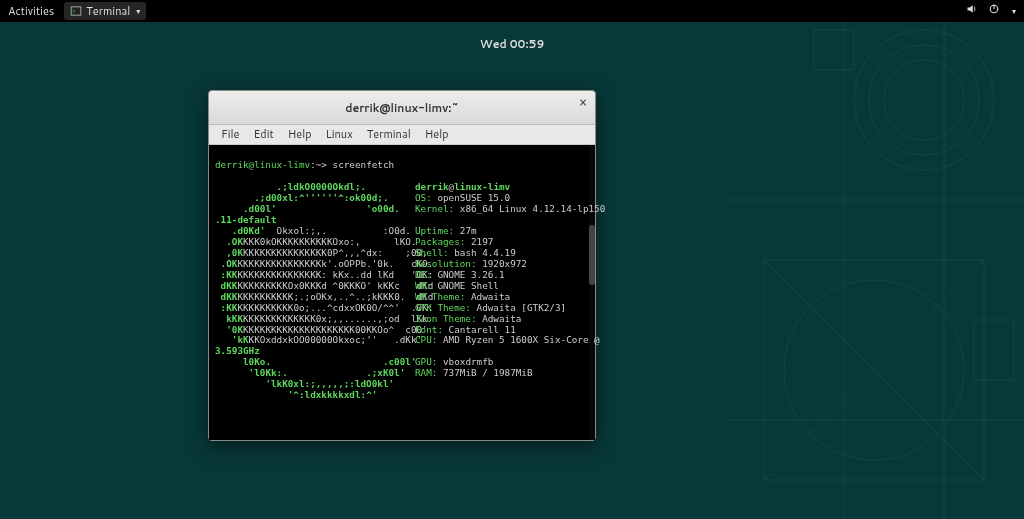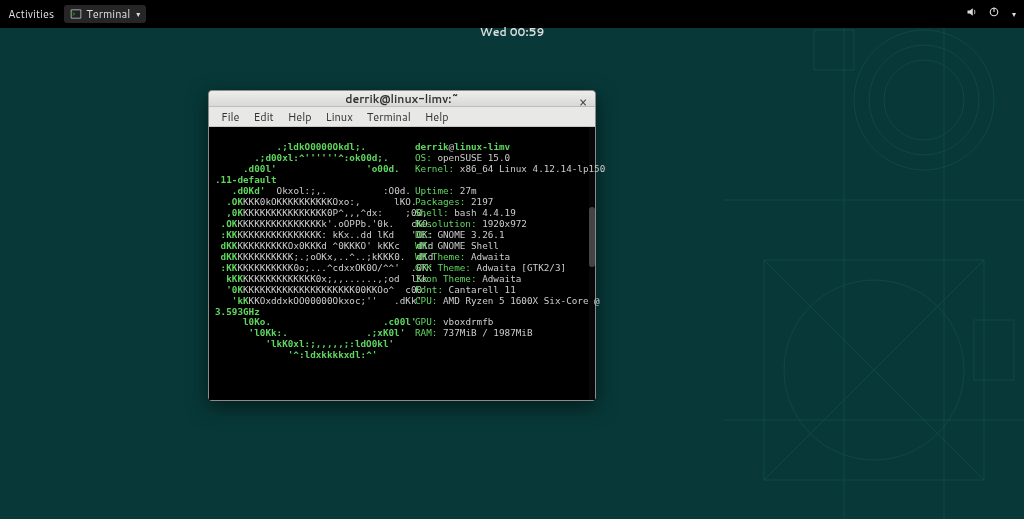--- a/index.html
+++ b/index.html
@@ -18,23 +18,22 @@
   }
   .blueprint svg { width: 100%; height: 100%; }
   
   .topbar {
     position: absolute;
     top: 0; left: 0; right: 0;
     height: 22px;
     background: #000;
     color: #ddd;
     display: flex;
-    align-items: center;
     font-size: 11px;
-    padding: 14px 8px;
+    padding: 0 8px;
     z-index: 10;
   }
   .topbar-left { display: flex; align-items: center; gap: 10px; }
   .topbar-center { position: absolute; left: 50%; transform: translateX(-50%); font-weight: 600; margin-top: 36px; }
   .topbar-right { margin-left: auto; display: flex; align-items: center; gap: 10px; }
   .topbar .item { cursor: pointer; }
   .topbar .app-item {
     display: flex; align-items: center; gap: 4px;
     padding: 1px 6px;
     background: rgba(255,255,255,0.15);
@@ -48,21 +47,21 @@
     position: absolute;
     left: 208px; top: 90px;
     width: 388px;
     background: #e8e8e7;
     border: 1px solid #8b8b89;
     border-radius: 4px;
     box-shadow: 0 6px 20px rgba(0,0,0,0.5);
     z-index: 5;
   }
   .titlebar {
-    height: 16px;
+    height: 34px;
     display: flex;
     align-items: center;
     position: relative;
     background: linear-gradient(#ededec, #d9d9d7);
     border-bottom: 1px solid #bdbdbb;
     border-radius: 4px 4px 0 0;
   }
   .titlebar-title {
     position: absolute; left: 0; right: 0;
     text-align: center;
@@ -76,21 +75,21 @@
     right: 4px; top: 3px;
     width: 16px; height: 16px;
     display: flex; align-items: center; justify-content: center;
     font-size: 13px;
     color: #444;
     cursor: pointer;
   }
   .menubar {
     height: 20px;
     display: flex;
-    align-items: center;
+    align-items: flex-end;
     gap: 2px;
     padding: 0 6px;
     background: #e8e8e7;
     border-bottom: 1px solid #c8c8c6;
     font-size: 11px;
     color: #333;
   }
   .menubar .menu-item { padding: 2px 6px; cursor: pointer; border-radius: 2px; }
 
   .terminal {
@@ -194,18 +193,19 @@
   </div>
   <div class="menubar">
     <span class="menu-item">File</span>
     <span class="menu-item">Edit</span>
     <span class="menu-item">Help</span>
     <span class="menu-item">Linux</span>
     <span class="menu-item">Terminal</span>
     <span class="menu-item">Help</span>
   </div>
   <div class="terminal">
+<div><span class="g">derrik@linux-limv</span><span class="w">:~&gt;</span> <span class="w">screenfetch</span></div>
 <div id="sf-body"><div class="row"><div class="art"><span class="w">           </span><span class="bg">.;ldkO0000Okdl;.</span><span class="w"></span></div><div class="info"><span class="bg">derrik</span><span class="w">@</span><span class="bg">linux-limv</span></div></div><div class="row"><div class="art"><span class="w">       </span><span class="bg">.;d00xl:^''''''^:ok00d;.</span><span class="w"></span></div><div class="info"><span class="label">OS:</span><span class="w"> openSUSE 15.0</span></div></div><div class="row"><div class="art"><span class="w">     </span><span class="bg">.d00l'                'o00d.</span><span class="w"></span></div><div class="info"><span class="label">Kernel:</span><span class="w"> x86_64 Linux 4.12.14-lp150</span></div></div><div class="row"><div class="art"><span class="w"></span><span class="bg">.11-default</span><span class="w"></span></div><div class="info"><span class="label"></span><span class="w"></span></div></div><div class="row"><div class="art"><span class="w">   </span><span class="bg">.d0Kd'</span><span class="w">  Okxol:;,.          :O0d.</span></div><div class="info"><span class="label">Uptime:</span><span class="w"> 27m</span></div></div><div class="row"><div class="art"><span class="w">  </span><span class="bg">.OK</span><span class="w">KKK0kOKKKKKKKKKKOxo:,      lKO.</span></div><div class="info"><span class="label">Packages:</span><span class="w"> 2197</span></div></div><div class="row"><div class="art"><span class="w">  </span><span class="bg">,0K</span><span class="w">KKKKKKKKKKKKKKK0P^,,,^dx:    ;00,</span></div><div class="info"><span class="label">Shell:</span><span class="w"> bash 4.4.19</span></div></div><div class="row"><div class="art"><span class="w"> </span><span class="bg">.OK</span><span class="w">KKKKKKKKKKKKKKKk'.oOPPb.'0k.   cKO.</span></div><div class="info"><span class="label">Resolution:</span><span class="w"> 1920x972</span></div></div><div class="row"><div class="art"><span class="w"> </span><span class="bg">:KK</span><span class="w">KKKKKKKKKKKKKKK: kKx..dd lKd   'OK:</span></div><div class="info"><span class="label">DE:</span><span class="w"> GNOME 3.26.1</span></div></div><div class="row"><div class="art"><span class="w"> </span><span class="bg">dKK</span><span class="w">KKKKKKKKKOx0KKKd ^0KKKO' kKKc   dKd</span></div><div class="info"><span class="label">WM:</span><span class="w"> GNOME Shell</span></div></div><div class="row"><div class="art"><span class="w"> </span><span class="bg">dKK</span><span class="w">KKKKKKKKKK;.;oOKx,..^..;kKKK0.  dKd</span></div><div class="info"><span class="label">WM Theme:</span><span class="w"> Adwaita</span></div></div><div class="row"><div class="art"><span class="w"> </span><span class="bg">:KK</span><span class="w">KKKKKKKKKK0o;...^cdxxOK0O/^^'  .0K:</span></div><div class="info"><span class="label">GTK Theme:</span><span class="w"> Adwaita [GTK2/3]</span></div></div><div class="row"><div class="art"><span class="w">  </span><span class="bg">kKK</span><span class="w">KKKKKKKKKKKKK0x;,,......,;od  lKk</span></div><div class="info"><span class="label">Icon Theme:</span><span class="w"> Adwaita</span></div></div><div class="row"><div class="art"><span class="w">  </span><span class="bg">'0K</span><span class="w">KKKKKKKKKKKKKKKKKKKK00KKOo^  c00'</span></div><div class="info"><span class="label">Font:</span><span class="w"> Cantarell 11</span></div></div><div class="row"><div class="art"><span class="w">   </span><span class="bg">'kK</span><span class="w">KKOxddxkOO00000Okxoc;''   .dKk'</span></div><div class="info"><span class="label">CPU:</span><span class="w"> AMD Ryzen 5 1600X Six-Core @</span></div></div><div class="row"><div class="art"><span class="w"></span><span class="bg">3.593GHz</span><span class="w"></span></div><div class="info"><span class="label"></span><span class="w"></span></div></div><div class="row"><div class="art"><span class="w">     </span><span class="bg">l0Ko.                    .c00l'</span><span class="w"></span></div><div class="info"><span class="label">GPU:</span><span class="w"> vboxdrmfb</span></div></div><div class="row"><div class="art"><span class="w">      </span><span class="bg">'l0Kk:.              .;xK0l'</span><span class="w"></span></div><div class="info"><span class="label">RAM:</span><span class="w"> 737MiB / 1987MiB</span></div></div><div class="row"><div class="art"><span class="w">         </span><span class="bg">'lkK0xl:;,,,,,;:ldO0kl'</span><span class="w"></span></div><div class="info"><span class="label"></span><span class="w"></span></div></div><div class="row"><div class="art"><span class="w">             </span><span class="bg">'^:ldxkkkkxdl:^'</span><span class="w"></span></div><div class="info"><span class="label"></span><span class="w"></span></div></div></div>
     <div class="scrollbar">
       <div class="scrollbar-thumb" style="top:80px;height:60px"></div>
     </div>
   </div>
 </div>
 
 </body></html>

